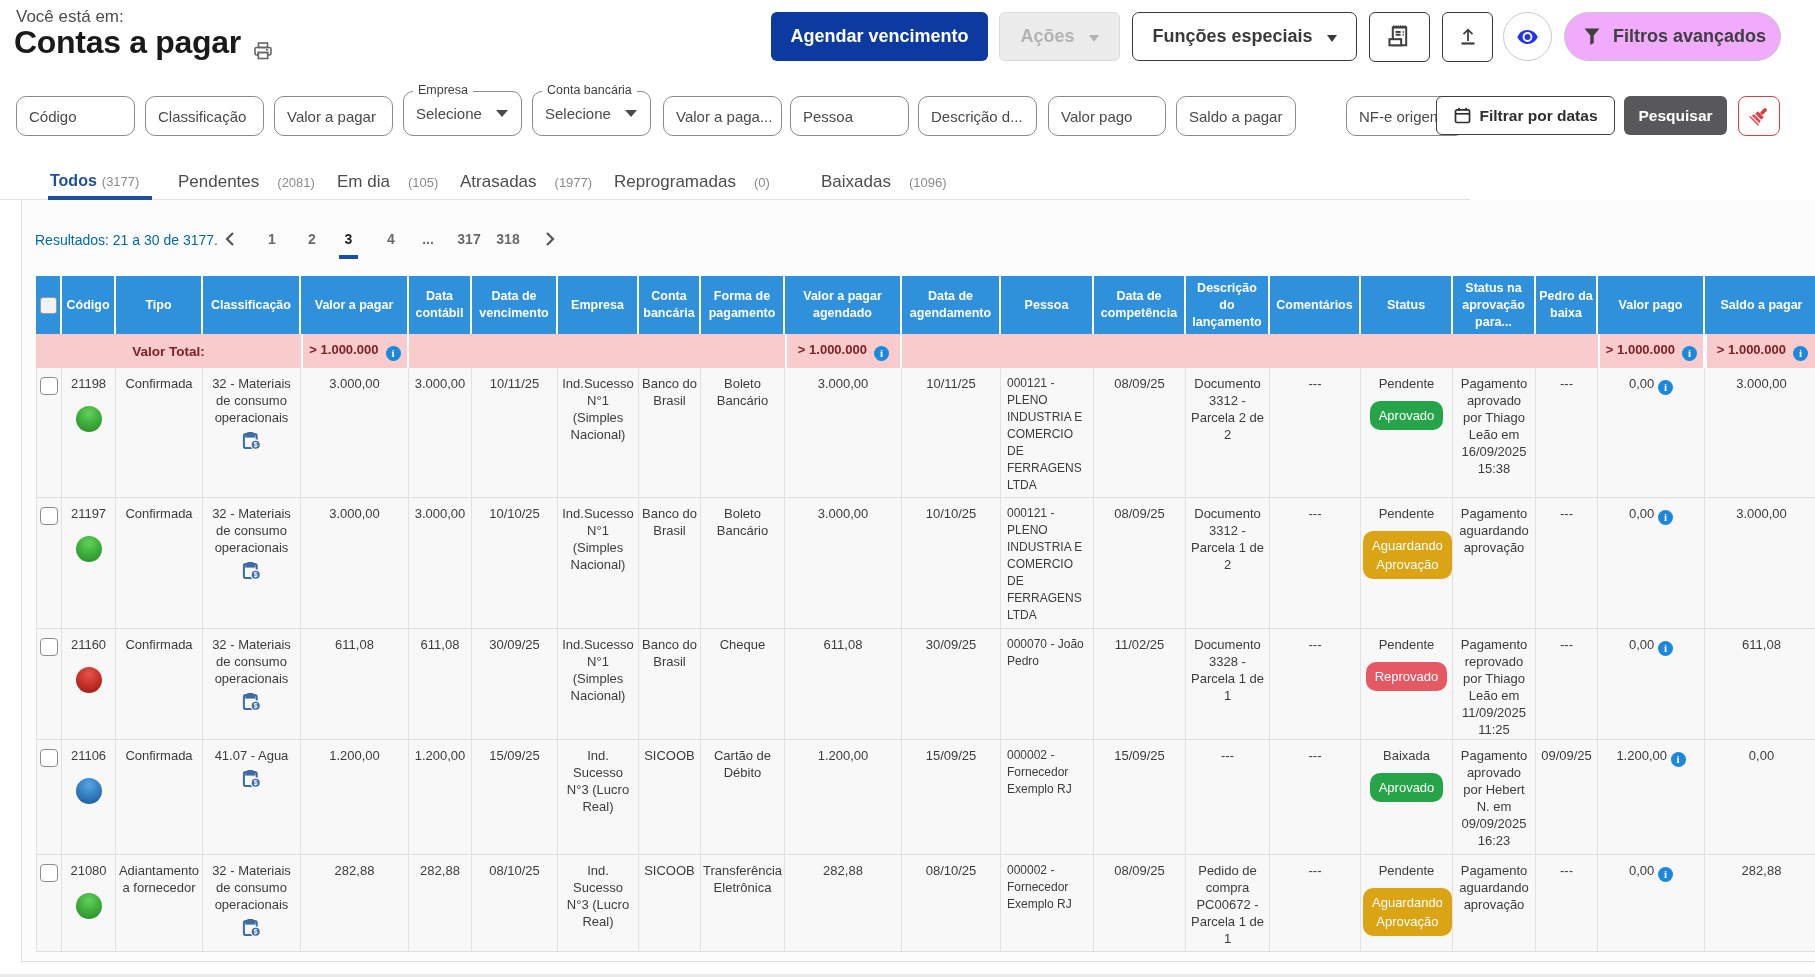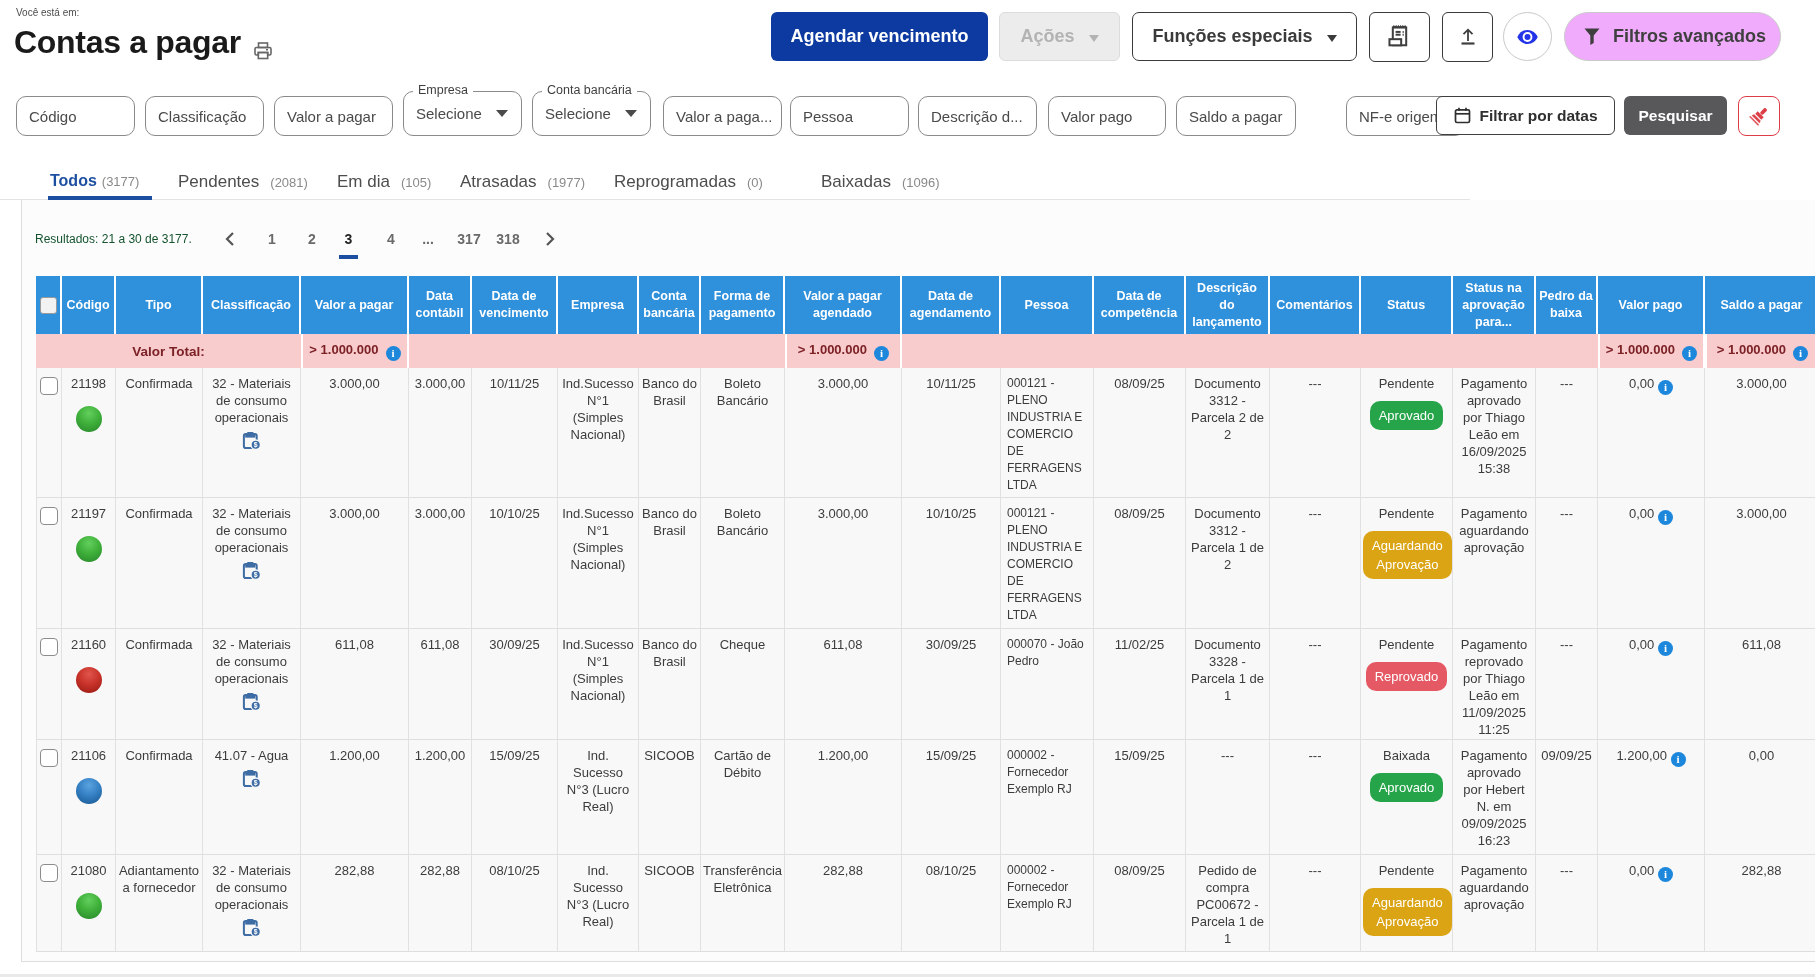--- a/index.html
+++ b/index.html
@@ -1,19 +1,19 @@
 <!DOCTYPE html>
 <html lang="pt-br"><head><meta charset="utf-8">
 <style>
 *{box-sizing:border-box;margin:0;padding:0}
 html,body{width:1815px;height:977px;overflow:hidden}
 body{position:relative;font-family:"Liberation Sans",sans-serif;background:#fff;color:#3c3c3c}
 .abs{position:absolute}
 
-.crumb{left:16px;top:7px;font-size:10px;color:#4d4d4d}
+.crumb{left:16px;top:7px;font-size:17px;color:#4d4d4d}
 .title{left:14px;top:24px;font-size:32px;font-weight:bold;color:#1a1a1a;letter-spacing:-.3px}
 
 .btn{position:absolute;top:12px;height:49px;border-radius:6px;display:flex;align-items:center;justify-content:center;font-size:18px;font-weight:bold}
 .b-agendar{left:771px;width:217px;background:#0d3aa0;color:#fff}
 .b-acoes{left:999px;width:121px;background:#ececec;border:1px solid #dcdcdc;color:#b3b3b3}
 .b-funcoes{left:1132px;width:225px;background:#fff;border:1.5px solid #3a3a3a;color:#3a3a3a;border-radius:7px}
 .b-sq1{left:1369px;width:61px;height:50px;background:#fff;border:1.5px solid #3a3a3a}
 .b-sq2{left:1442px;width:51px;height:50px;background:#fff;border:1.5px solid #3a3a3a}
 .b-eye{left:1503px;width:49px;height:49px;background:#fff;border:1px solid #c9c9c9;border-radius:50%}
 .b-pill{left:1564px;width:217px;background:#f0abfc;border:1px solid #c9c9c9;border-radius:25px;color:#3f3f3f;gap:13px;padding-left:5px}
@@ -23,27 +23,27 @@
 .inp{position:absolute;top:96px;height:40px;width:119px;border:1.5px solid #8a8a8a;border-radius:10px;background:#fff;font-size:15px;color:#4a4a4a;display:flex;align-items:center;padding-left:12px}
 .sel{top:91px;height:45px;justify-content:space-between;padding-right:13px}
 .sel .lg{position:absolute;top:-9px;left:9px;background:#fff;padding:0 5px;font-size:12.5px;color:#3f3f3f}
 .scaret{width:0;height:0;border-left:6px solid transparent;border-right:6px solid transparent;border-top:7.5px solid #4a4a4a}
 .b-datas{position:absolute;left:1436px;top:96px;width:179px;height:39px;border:1.5px solid #3f3f3f;border-radius:6px;background:#fff;display:flex;align-items:center;justify-content:center;gap:9px;font-size:15.5px;font-weight:bold;color:#2f2f2f}
 .b-pesq{position:absolute;left:1624px;top:96px;width:103px;height:39px;background:#58585a;border-radius:6px;color:#fff;font-weight:bold;font-size:15.5px;display:flex;align-items:center;justify-content:center}
 .b-brush{position:absolute;left:1738px;top:96px;width:42px;height:40px;border:1.5px solid #dd3d46;border-radius:8px;background:#fff;display:flex;align-items:center;justify-content:center}
 
 .tabs{position:absolute;left:0;top:163px;width:1470px;height:37px;border-bottom:1px solid #e2e2e2}
 .tab{position:absolute;top:9px;font-size:17px;color:#4d4d4d}
-.tab .cnt{font-size:13px;color:#8a8a8a;margin-left:11px;font-weight:normal}
+.tab .cnt{font-size:13px;color:#8a8a8a;margin-left:18px;font-weight:normal}
 .tab.on{color:#1d4fa1;font-weight:bold;font-size:16px}
 .tab.on .cnt{margin-left:5px}
 .tabline{position:absolute;left:48px;top:33px;width:104px;height:4px;background:#1d4fa1}
 
 .card{position:absolute;left:21px;top:200px;width:1800px;height:762px;background:#fcfcfd;border:1px solid #ddd;border-top:none}
-.results{position:absolute;left:35px;top:232px;font-size:12px;color:#14532d}
+.results{position:absolute;left:35px;top:232px;font-size:14px;color:#0369a1}
 .pag{position:absolute;top:231px;font-size:14px;font-weight:bold;color:#6a6a6a;text-align:center}
 .pag.on{color:#222}
 .pagline{position:absolute;left:339px;top:255px;width:19px;height:4px;background:#1d4fa1}
 
 table{position:absolute;left:36px;top:276px;width:1782px;table-layout:fixed;border-collapse:separate;border-spacing:0}
 th{background:#2f90dc;color:#fff;font-size:12.5px;font-weight:bold;line-height:17px;border-right:2px solid #fff;vertical-align:middle;text-align:center;padding:2px 2px;height:58px}
 th:last-child{border-right:none}
 tr.total td{background:#f8cbcd;color:#7c2125;font-weight:bold;height:34px;font-size:13.5px;vertical-align:middle;text-align:center}
 tr.total td.v{border-left:2px solid #fff;border-right:2px solid #fff;font-size:13px}
 tr.total td.v:last-child{border-right:none}

